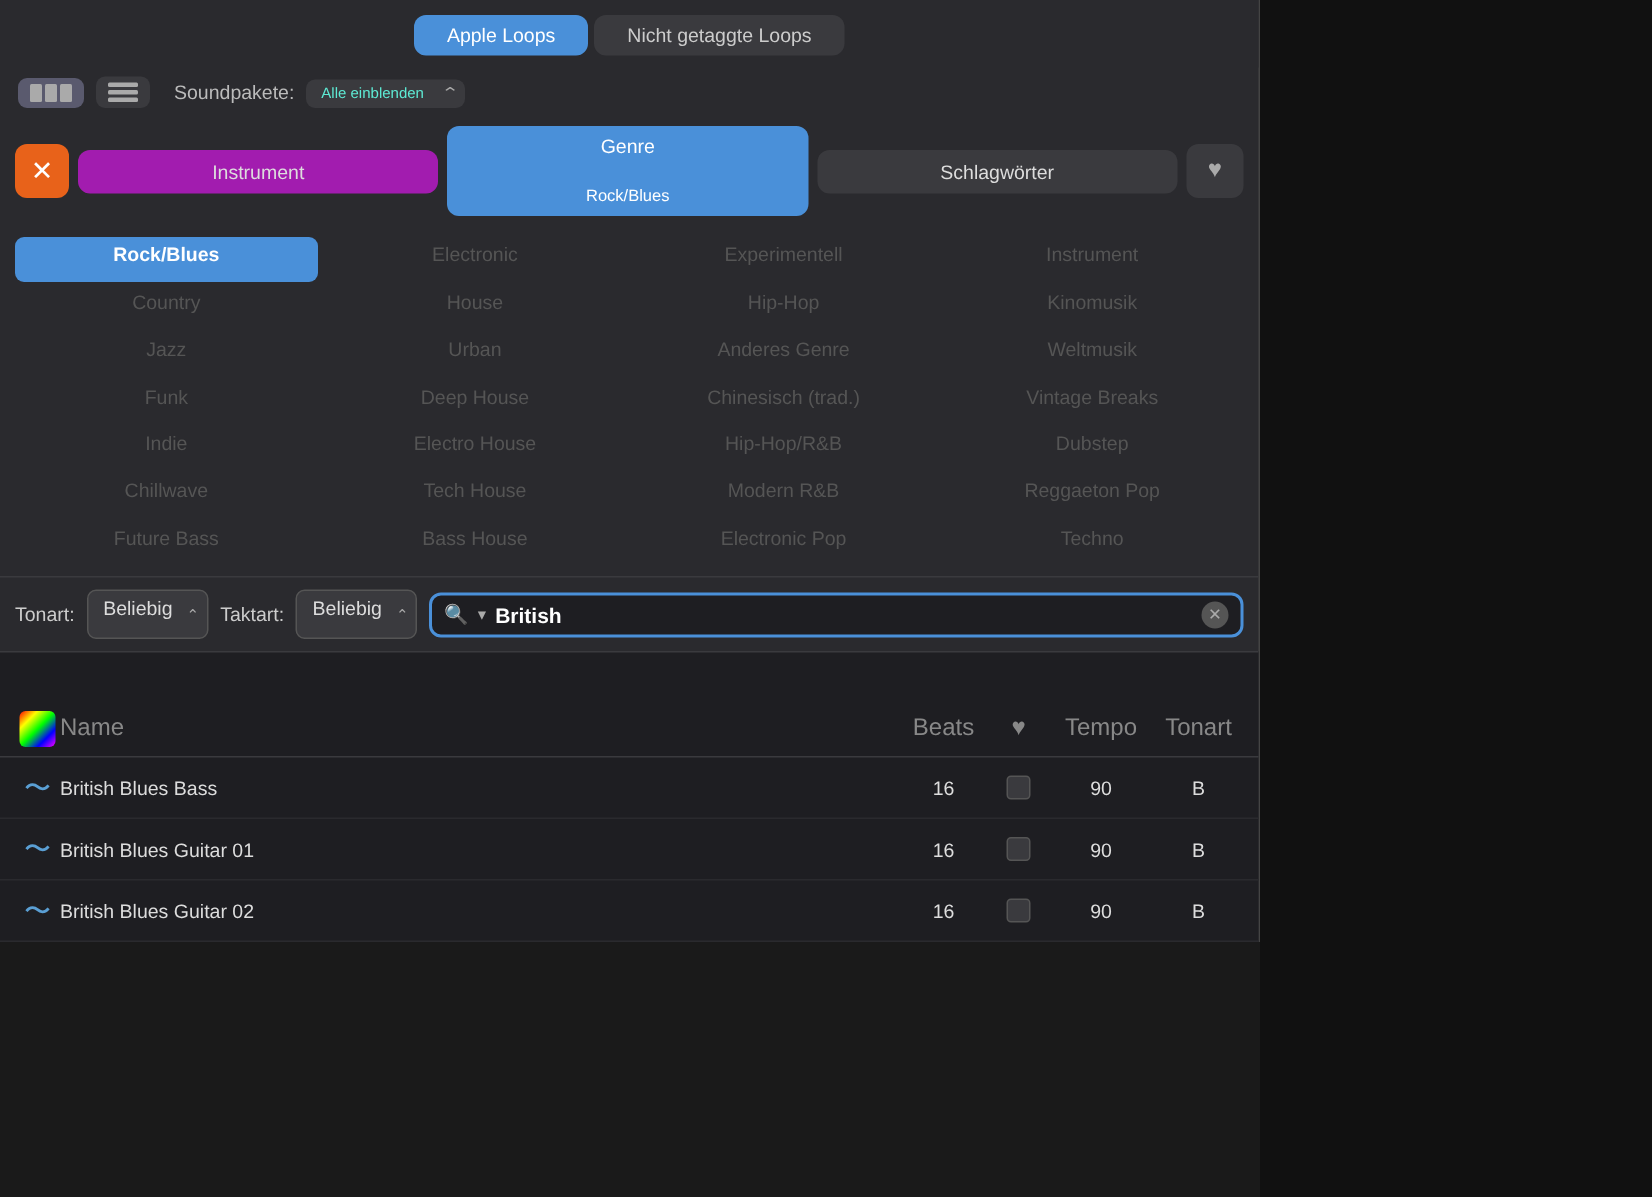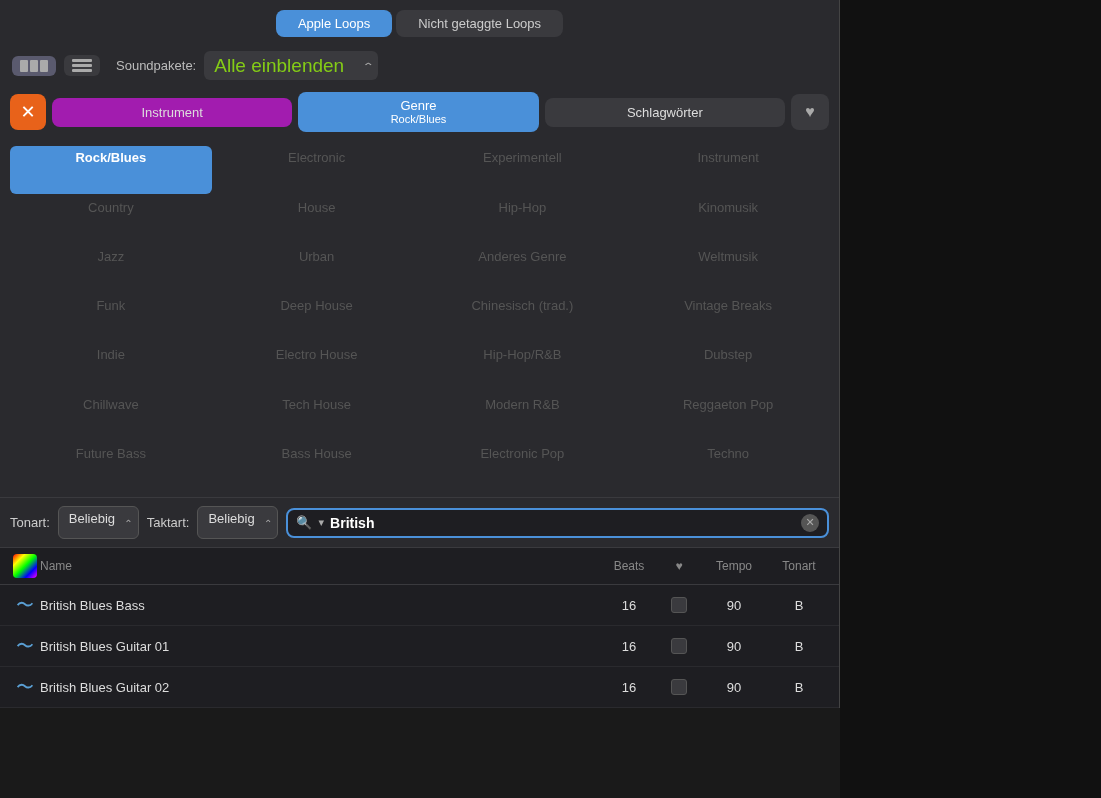--- a/index.html
+++ b/index.html
@@ -6,21 +6,21 @@
     body {
       background: #1a1a1a;
       font-family: -apple-system, BlinkMacSystemFont, 'SF Pro Text', 'Helvetica Neue', sans-serif;
       width: 1101px;
       height: 798px;
       display: flex;
       overflow: hidden;
     }
     .main-panel {
       width: 840px;
-      height: 708px;
+      height: 628px;
       background: #2a2a2e;
       display: flex;
       flex-direction: column;
       border-right: 1px solid #444;
     }
     .right-panel {
       flex: 1;
       background: #111;
     }
     .top-tabs {
@@ -90,22 +90,22 @@
     }
     .soundpakete-label {
       color: #bbb;
       font-size: 13px;
       margin-left: 8px;
     }
     .soundpakete-select {
       background: #3a3a3e;
       border: none;
       border-radius: 6px;
-      color: #84cc16;
-      font-size: 19px;
+      color: #5eead4;
+      font-size: 10px;
       padding: 4px 20px 4px 10px;
       cursor: pointer;
       appearance: none;
       -webkit-appearance: none;
       position: relative;
     }
     .select-wrapper {
       position: relative;
       display: inline-block;
     }
@@ -159,20 +159,21 @@
     }
     .filter-btn.default2 {
       background: #3a3a3e;
       color: #ddd;
     }
     .filter-btn.genre {
       display: flex;
       flex-direction: column;
       align-items: center;
       line-height: 1.1;
+      gap: 20px;
     }
     .filter-btn.genre .genre-sub {
       font-size: 11px;
       font-weight: 400;
     }
     .heart-btn {
       width: 38px;
       height: 36px;
       border-radius: 8px;
       background: #3a3a3e;
@@ -294,23 +295,24 @@
       border-top: 1px solid #3a3a3e;
     }
     .table-header {
       display: grid;
       grid-template-columns: 30px 1fr 60px 40px 70px 60px;
       padding: 6px 10px;
       border-bottom: 1px solid #3a3a3e;
       align-items: center;
     }
     .table-header-cell {
-      font-size: 12px;
+      font-size: 16px;
       color: #888;
       font-weight: 500;
+      margin-top: 33px;
     }
     .table-row {
       display: grid;
       grid-template-columns: 30px 1fr 60px 40px 70px 60px;
       padding: 8px 10px;
       border-bottom: 1px solid #2a2a2e;
       align-items: center;
     }
     .row-name {
       font-size: 13px;

